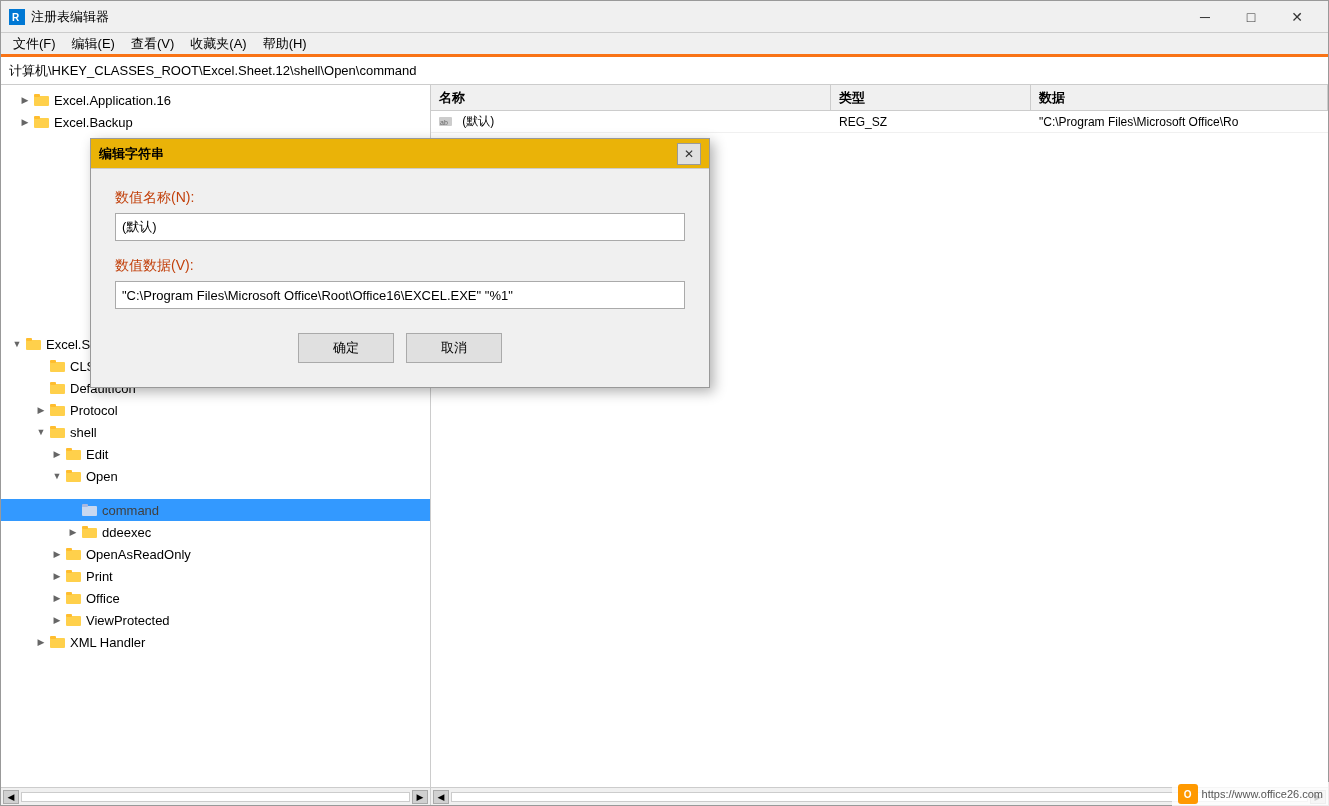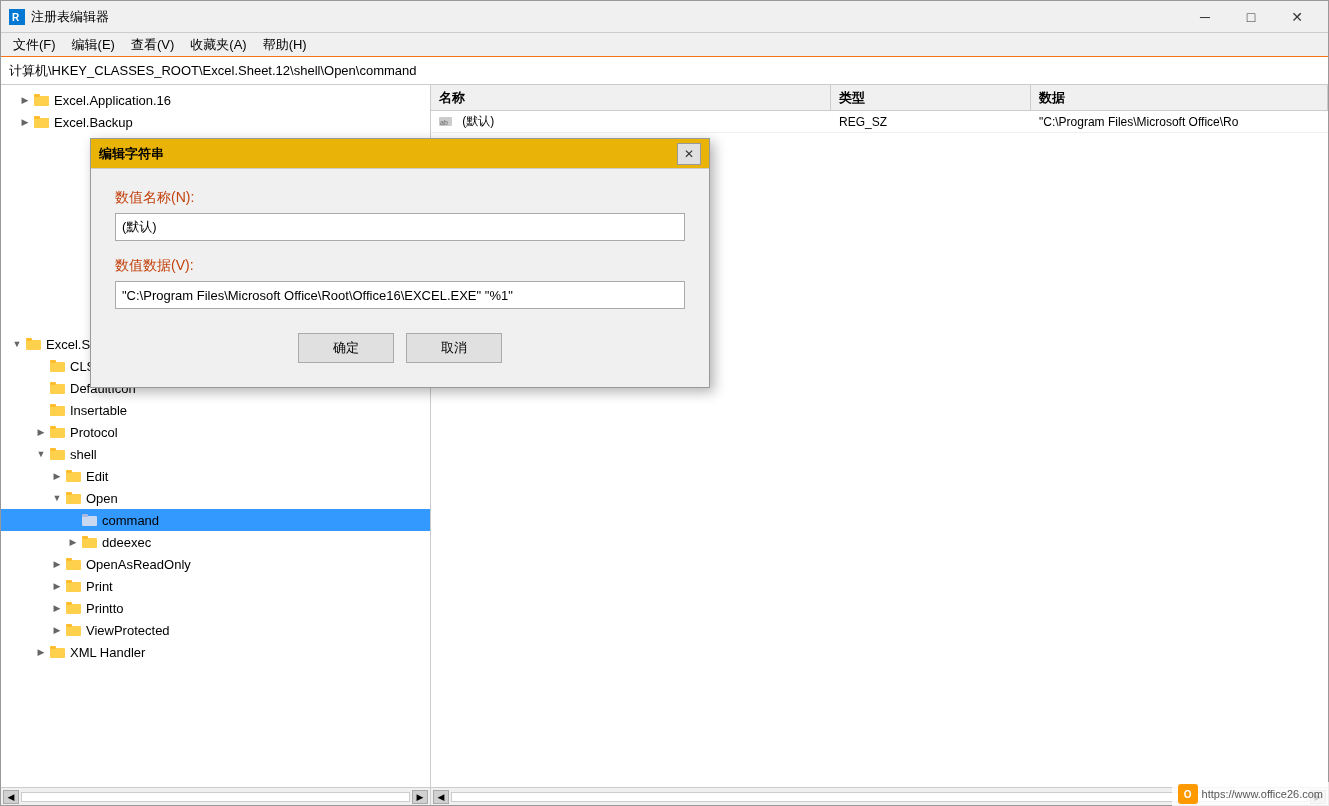--- a/index.html
+++ b/index.html
@@ -66,21 +66,21 @@
       color: #333;
     }
 
     
     .menu-bar {
       height: 24px;
       background: #f0f0f0;
       display: flex;
       align-items: center;
       padding: 0 4px;
-      border-bottom: 1px solid #f97316;
+      border-bottom: 3px solid #f97316;
     }
     .menu-item {
       padding: 2px 8px;
       cursor: pointer;
       font-size: 13px;
       color: #000;
     }
 
     
     .breadcrumb-bar {
@@ -112,21 +112,21 @@
     }
 
     .tree-item {
       display: flex;
       align-items: center;
       height: 22px;
       padding-right: 4px;
       cursor: pointer;
       white-space: nowrap;
     }
-    .tree-item.selected { background: #3399ff; color: #000000; }
+    .tree-item.selected { background: #3399ff; color: #404040; margin-top: 12px; }
     .tree-item.selected .folder-icon { color: #fff; }
 
     .tree-expander {
       width: 16px;
       height: 16px;
       display: flex;
       align-items: center;
       justify-content: center;
       font-size: 9px;
       color: #666;
@@ -410,30 +410,20 @@
         <div class="tree-expander" style="width:16px;"></div>
         <div class="folder-icon">
           <svg viewBox="0 0 16 14">
               <rect x="0" y="3" width="15" height="10" fill="#FFD04B" rx="1"></rect>
               <rect x="0" y="1" width="6" height="3" fill="#FFBD2E" rx="1"></rect>
             </svg>
         </div>
         <span class="tree-label">DefaultIcon</span>
       </div>
 
-      <div class="tree-item" style="padding-left: 32px;">
-        <div class="tree-expander" style="width:16px;"></div>
-        <div class="folder-icon">
-          <svg viewBox="0 0 16 14">
-              <rect x="0" y="3" width="15" height="10" fill="#FFD04B" rx="1"></rect>
-              <rect x="0" y="1" width="6" height="3" fill="#FFBD2E" rx="1"></rect>
-            </svg>
-        </div>
-        <span class="tree-label">Insertable</span>
-      </div>
 
       <div class="tree-item" style="padding-left: 32px;">
         <div class="tree-expander">▶</div>
         <div class="folder-icon">
           <svg viewBox="0 0 16 14">
               <rect x="0" y="3" width="15" height="10" fill="#FFD04B" rx="1"></rect>
               <rect x="0" y="1" width="6" height="3" fill="#FFBD2E" rx="1"></rect>
             </svg>
         </div>
         <span class="tree-label">Protocol</span>
@@ -518,21 +508,21 @@
       </div>
 
       <div class="tree-item" style="padding-left: 48px;">
         <div class="tree-expander">▶</div>
         <div class="folder-icon">
           <svg viewBox="0 0 16 14">
               <rect x="0" y="3" width="15" height="10" fill="#FFD04B" rx="1"></rect>
               <rect x="0" y="1" width="6" height="3" fill="#FFBD2E" rx="1"></rect>
             </svg>
         </div>
-        <span class="tree-label">Printto</span>
+        <span class="tree-label">Office</span>
       </div>
 
       <div class="tree-item" style="padding-left: 48px;">
         <div class="tree-expander">▶</div>
         <div class="folder-icon">
           <svg viewBox="0 0 16 14">
               <rect x="0" y="3" width="15" height="10" fill="#FFD04B" rx="1"></rect>
               <rect x="0" y="1" width="6" height="3" fill="#FFBD2E" rx="1"></rect>
             </svg>
         </div>

